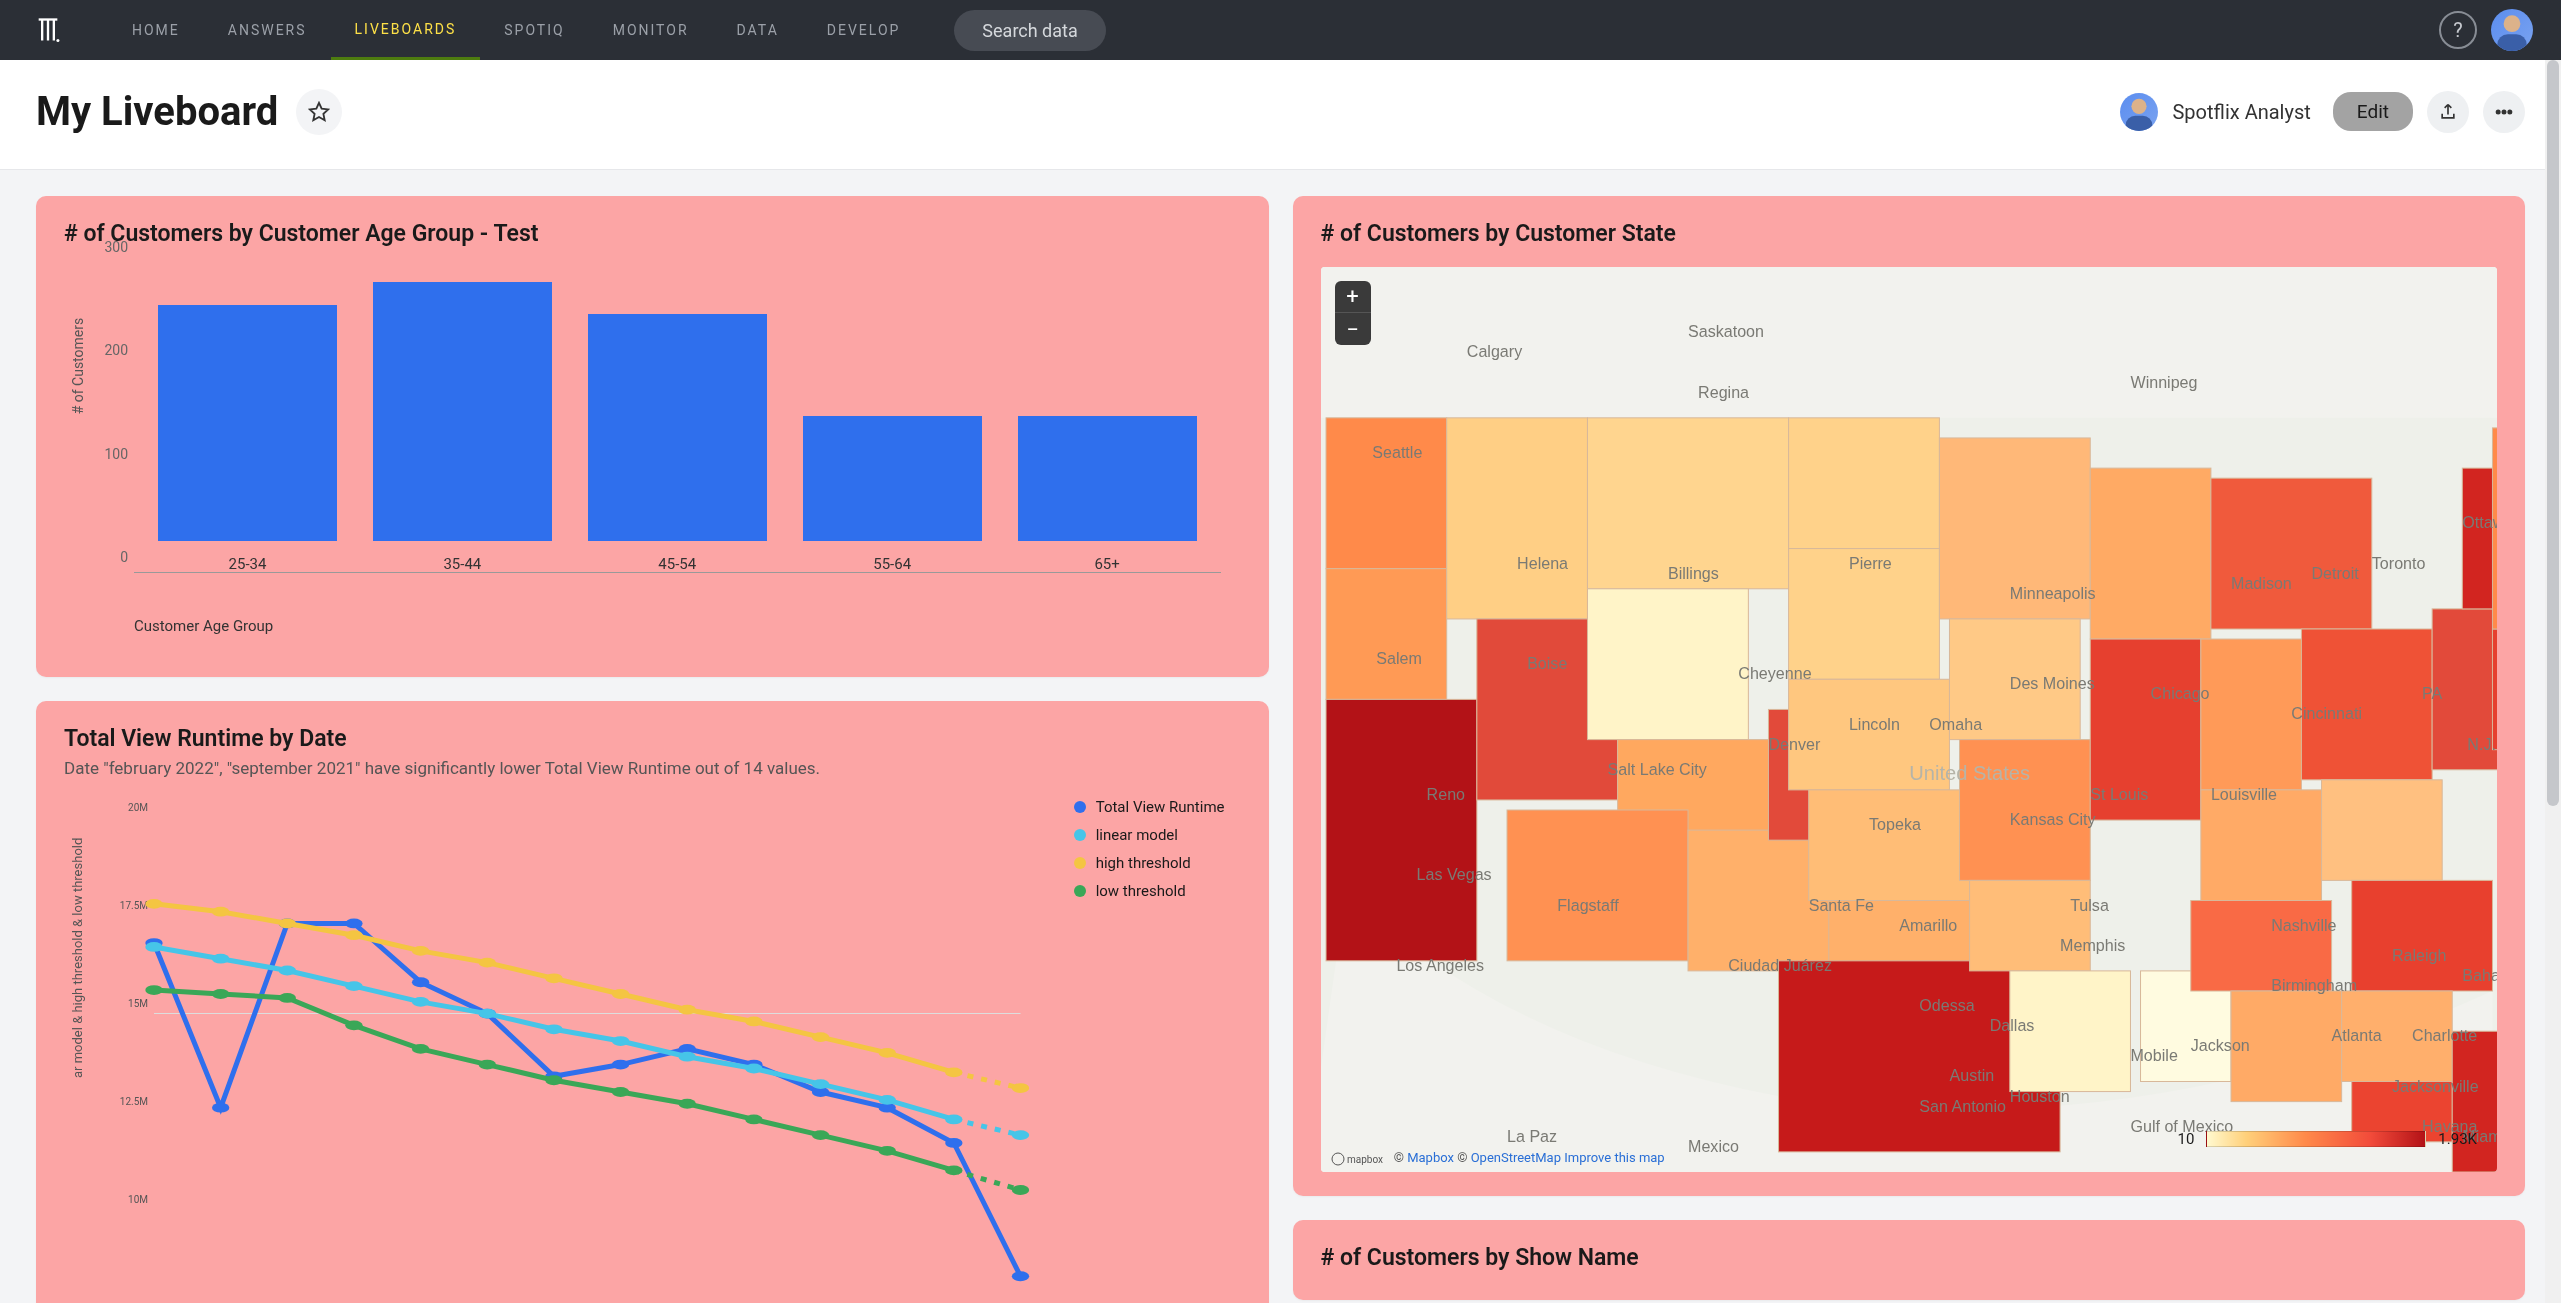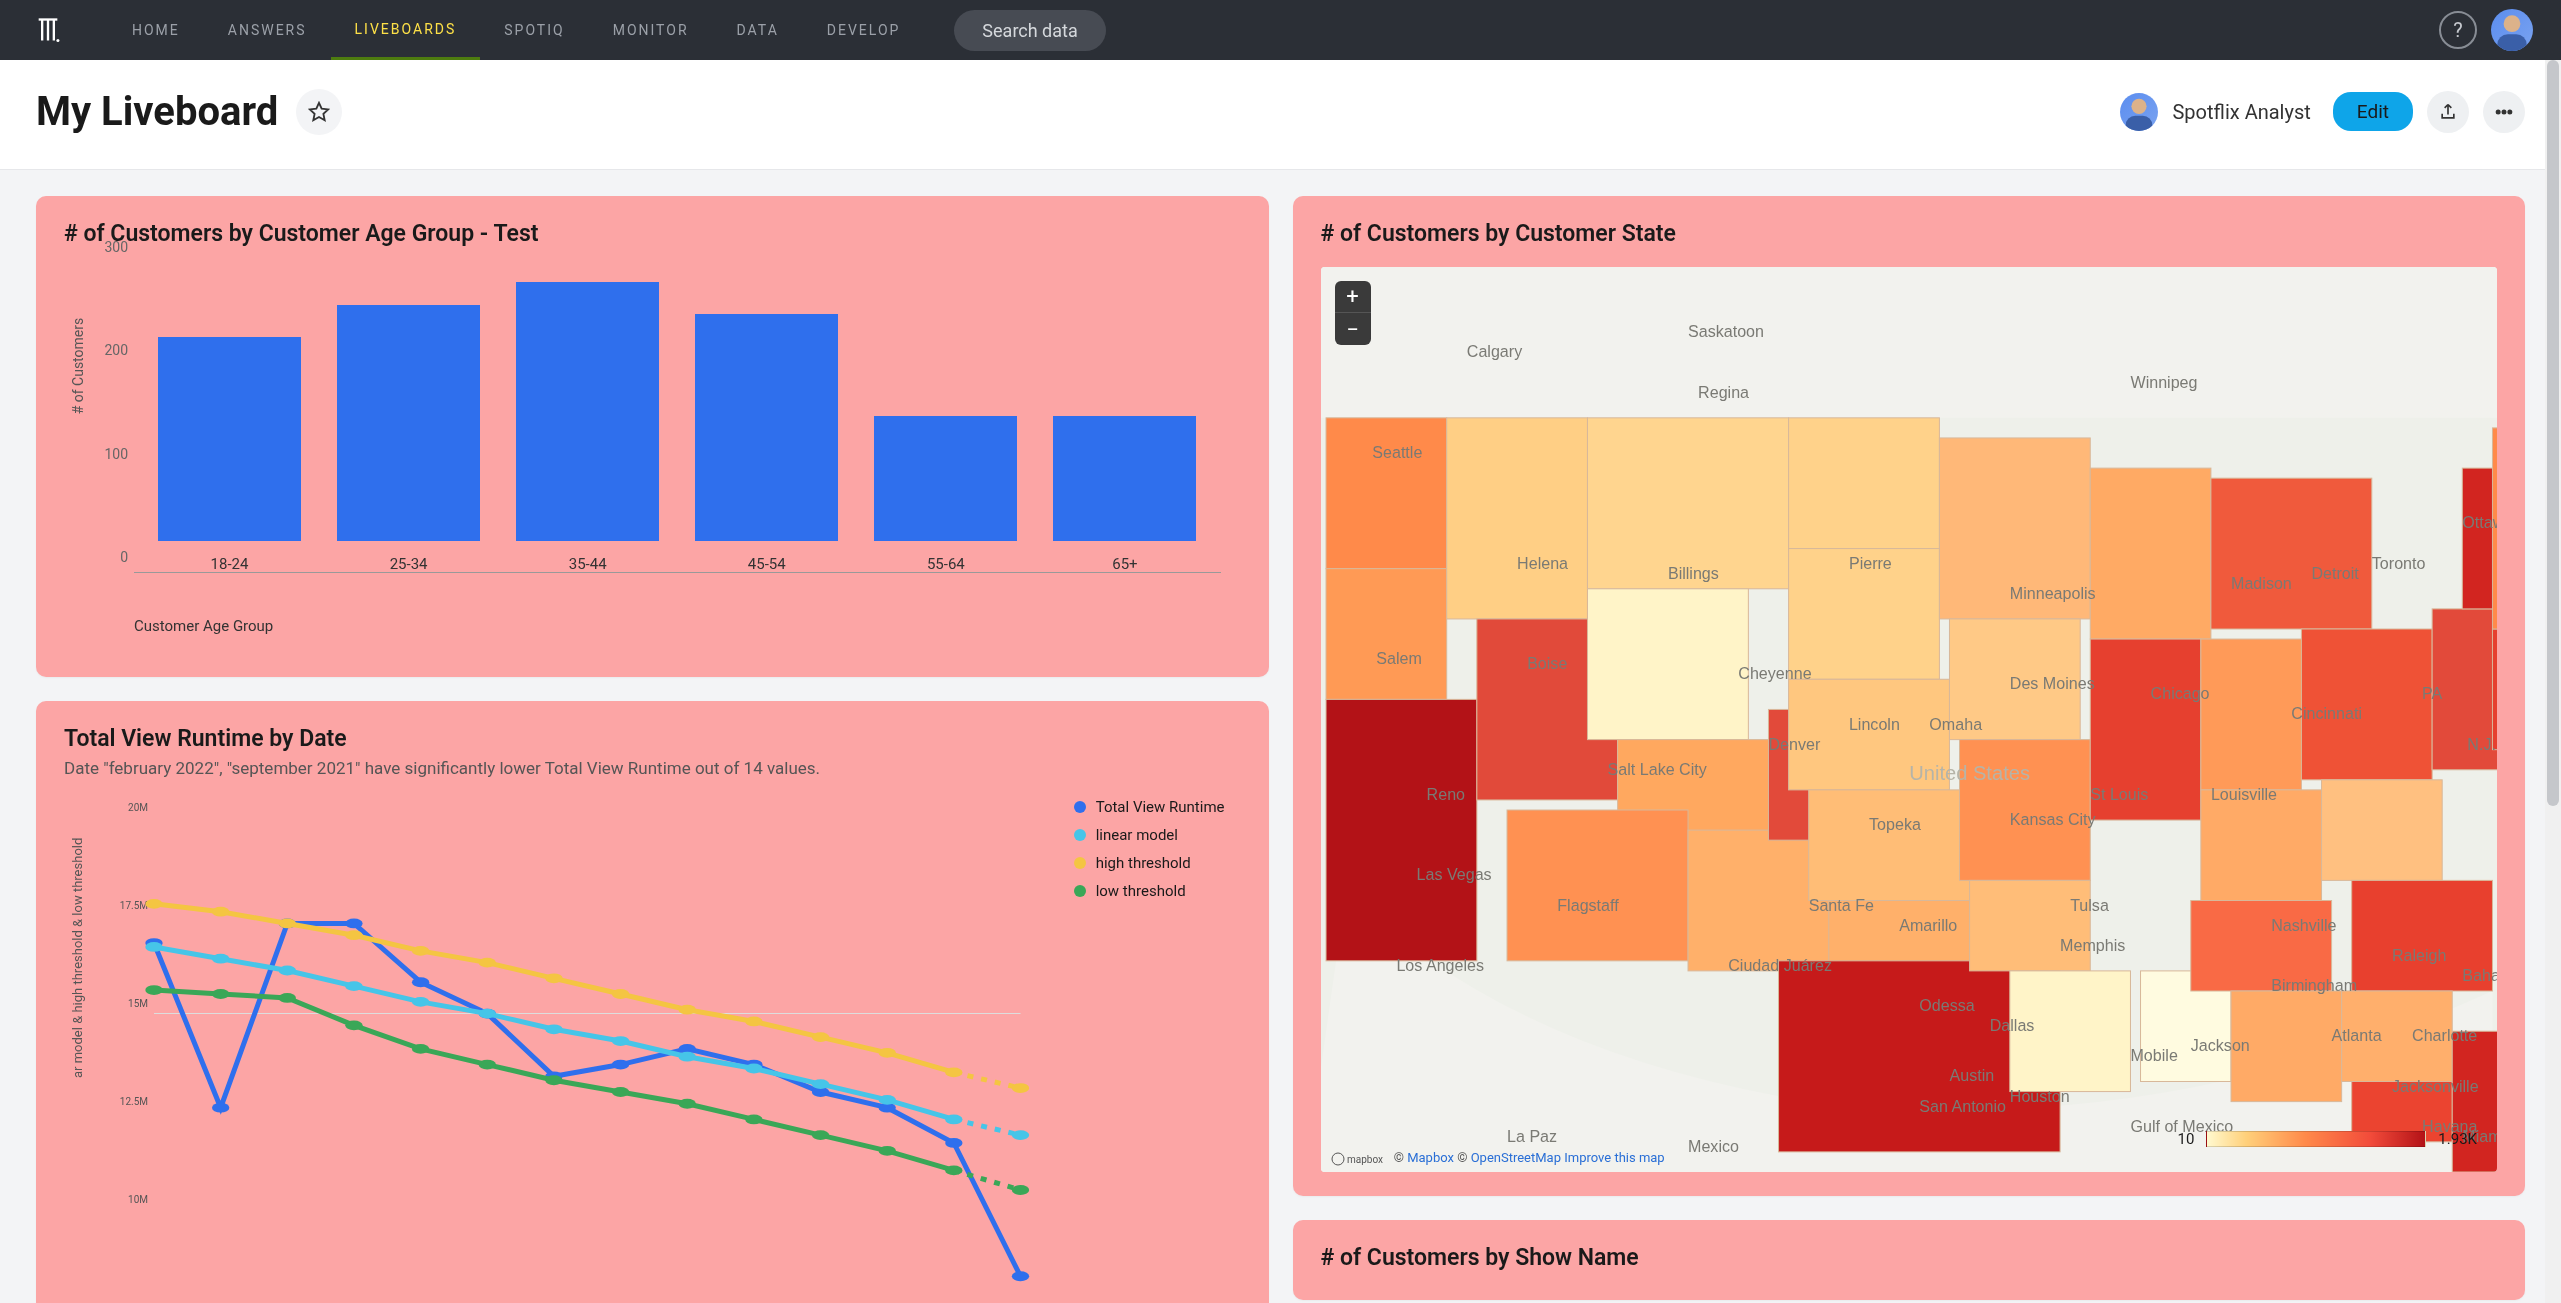--- a/index.html
+++ b/index.html
@@ -22,21 +22,21 @@
 .avatar-top svg{width:100%;height:100%;}
 
 
 .page-header { background:#fff; padding:28px 36px 34px; display:flex; align-items:center; border-bottom:1px solid #e6e7ea; }
 .page-title { font-size:40px; font-weight:700; }
 .star-btn { width:46px; height:46px; border-radius:50%; background:#f3f4f6; display:flex; align-items:center; justify-content:center; margin-left:18px; cursor:pointer; }
 .star-btn svg { width:22px; height:22px; fill:none; stroke:#333; stroke-width:2;}
 .header-spacer { flex:1; }
 .author { display:flex; align-items:center; gap:14px; font-size:20px; color:#333; }
 .author .av { width:38px;height:38px;border-radius:50%;background:linear-gradient(135deg,#5b8def,#7aa3f0); overflow:hidden;}
-.edit-btn { margin-left:22px; background:#0ea5e9; border-radius:18px; padding:8px 24px; font-size:19px; cursor:pointer; }
+.edit-btn { margin-left:22px; background:#a3a3a3; border-radius:18px; padding:8px 24px; font-size:19px; cursor:pointer; }
 .icon-btn { width:42px;height:42px;border-radius:50%;background:#eef0f2;display:flex;align-items:center;justify-content:center;margin-left:14px;cursor:pointer;}
 .icon-btn svg { width:20px;height:20px; stroke:#333; fill:none; stroke-width:2;}
 
 
 .content { padding:26px 36px; display:grid; grid-template-columns:1fr 1fr; gap:24px; }
 .col { display:flex; flex-direction:column; gap:24px; }
 .card { background:#fca5a5; border-radius:10px; padding:24px 28px; box-shadow:0 1px 2px rgba(0,0,0,0.04); }
 .card-title { font-size:23px; font-weight:600; margin-bottom:6px; }
 .card-subtitle { font-size:17px; color:#555; margin-bottom:10px; }
 
@@ -158,26 +158,20 @@
         <div class="bar-ylab"># of Customers</div>
         <div class="bar-plot">
           <div class="bar-yticks" id="bar-yticks">
               <div class="bar-ytick" style="bottom: 0%;">0</div>
               <div class="bar-ytick" style="bottom: 33.3333%;">100</div>
               <div class="bar-ytick" style="bottom: 66.6667%;">200</div>
               <div class="bar-ytick" style="bottom: 100%;">300</div>
             </div>
           <div class="bar-axis"></div>
           <div class="bars" id="bar-bars">
-              <div class="bar-col">
-                <div style="position: relative; width: 100%; height: 100%; display: flex; align-items: flex-end;">
-                  <div class="the-bar" style="height: 73.3333%;"></div>
-                </div>
-                <div class="bar-cat">18-24</div>
-              </div>
               <div class="bar-col">
                 <div style="position: relative; width: 100%; height: 100%; display: flex; align-items: flex-end;">
                   <div class="the-bar" style="height: 85%;"></div>
                 </div>
                 <div class="bar-cat">25-34</div>
               </div>
               <div class="bar-col">
                 <div style="position: relative; width: 100%; height: 100%; display: flex; align-items: flex-end;">
                   <div class="the-bar" style="height: 93.3333%;"></div>
                 </div>

